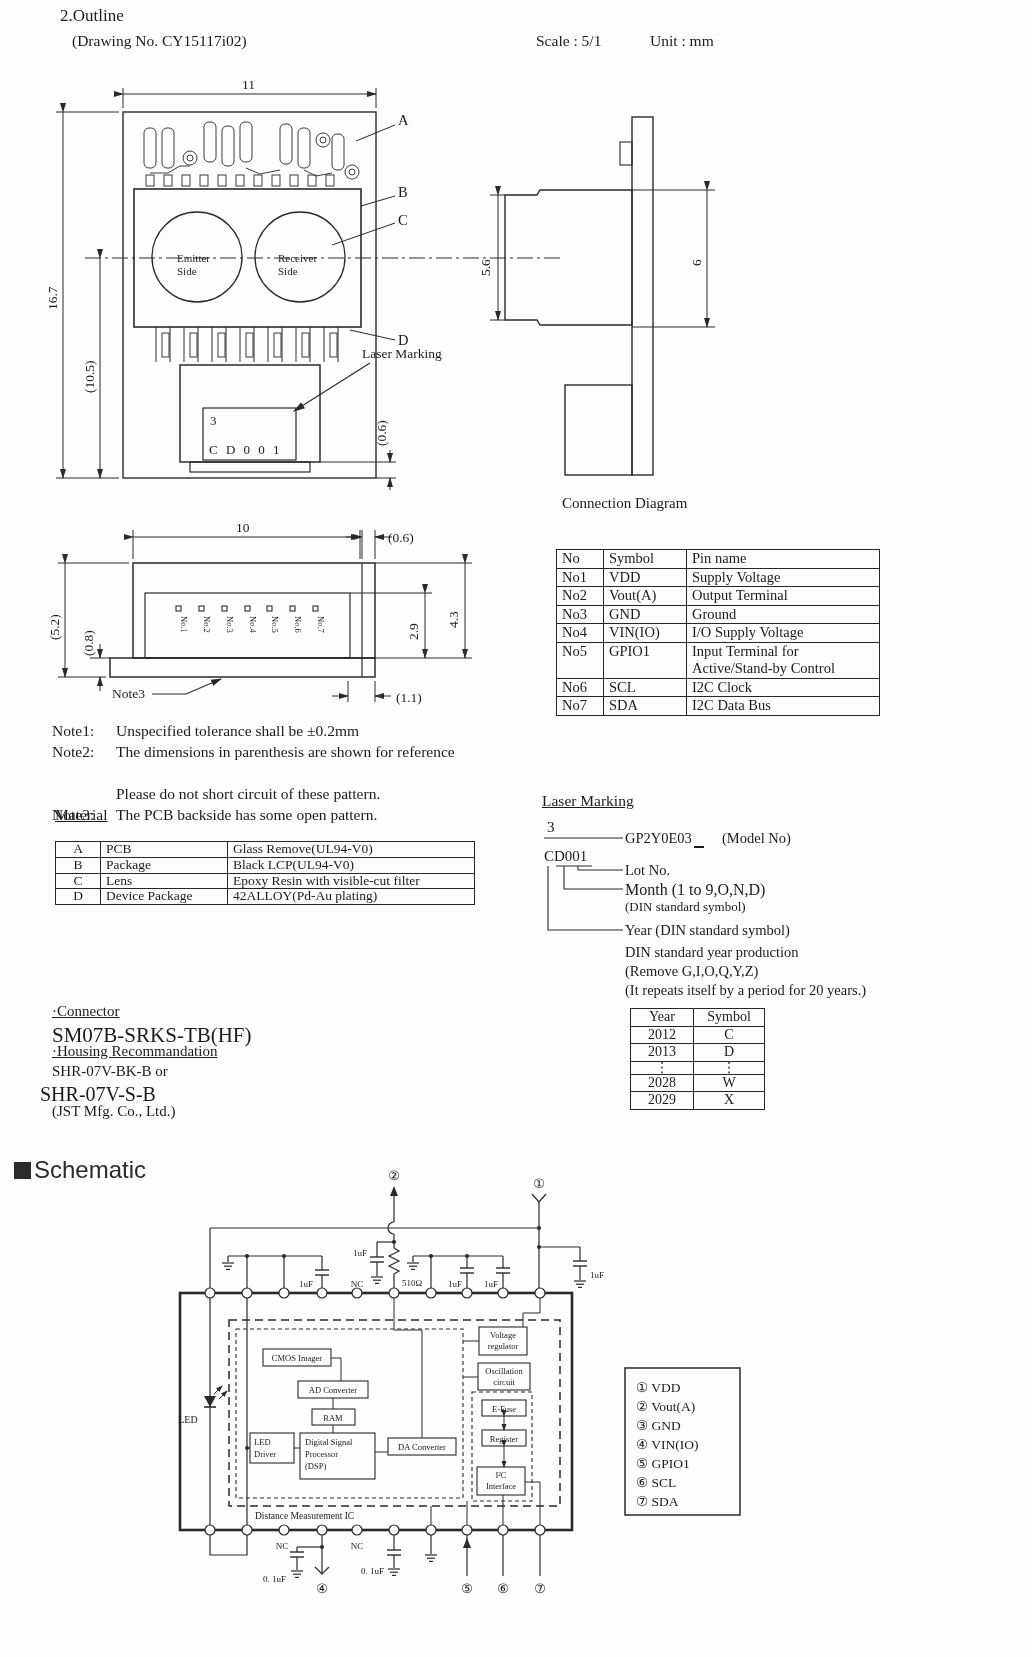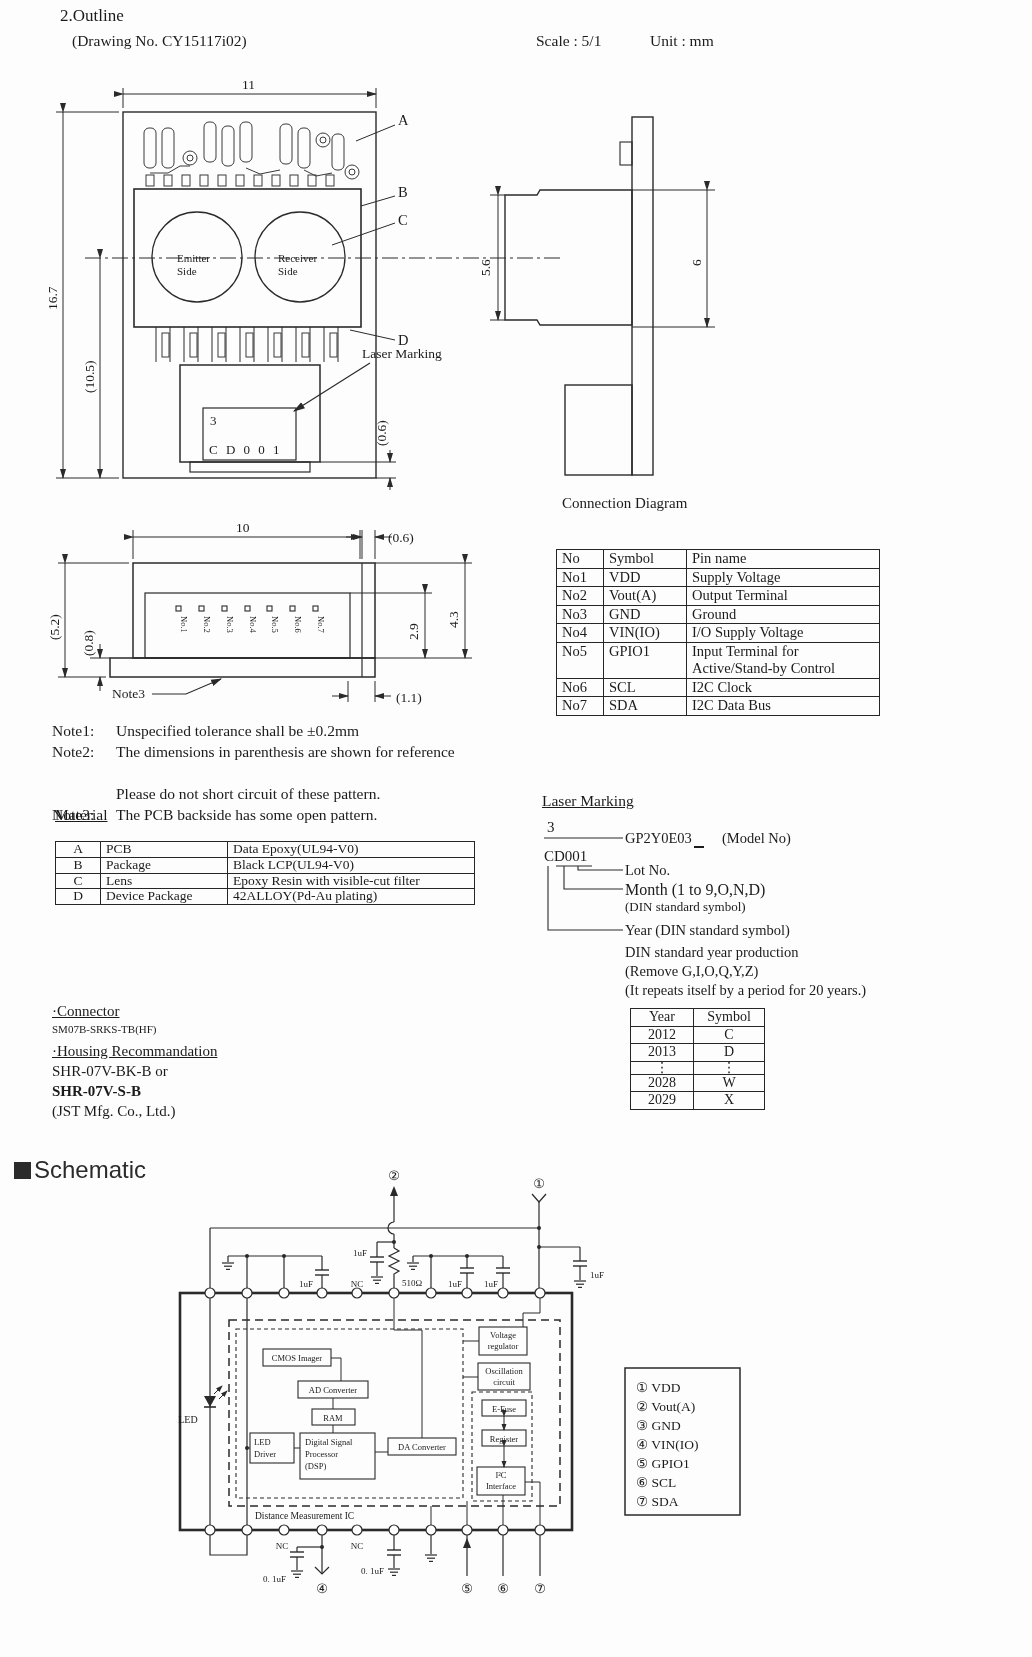--- a/index.html
+++ b/index.html
@@ -292,21 +292,21 @@
   <div class="noterow" style="left:116px;top:785px;">
     <span>Please do not short circuit of these pattern.</span>
     </div>
 
   <div class="t u" style="left:55px;top:806px;font-size:15.5px;">Material</div>
   <table class="mt" style="left:55px;top:841px;">
     <tbody>
         <tr>
           <td style="width:34px;text-align:center;">A</td>
           <td style="width:116px;">PCB</td>
-          <td style="width:236px;">Data Epoxy(UL94-V0)</td>
+          <td style="width:236px;">Glass Remove(UL94-V0)</td>
         </tr>
     <tr>
           <td style="text-align:center;">B</td>
           <td>Package</td>
           <td>Black LCP(UL94-V0)</td>
         </tr>
     <tr>
           <td style="text-align:center;">C</td>
           <td>Lens</td>
           <td>Epoxy Resin with visible-cut filter</td>
@@ -362,24 +362,24 @@
           <td>W</td>
         </tr>
     <tr>
           <td>2029</td>
           <td>X</td>
         </tr>
   </tbody>
     </table>
 
   <div class="t u" style="left:52px;top:1003px;font-size:15px;">·Connector</div>
-  <div class="t" style="left:52px;top:1023px;font-size:11px;text-align:center;">SM07B-SRKS-TB(HF)</div>
+  <div class="t" style="left:52px;top:1023px;font-size:21px;text-align:center;">SM07B-SRKS-TB(HF)</div>
   <div class="t u" style="left:52px;top:1043px;font-size:15px;">·Housing Recommandation</div>
   <div class="t" style="left:52px;top:1063px;font-size:15px;">SHR-07V-BK-B or</div>
-  <div class="t" style="left:52px;top:1083px;font-size:15px;font-weight:bold;">SHR-07V-S-B</div>
+  <div class="t" style="left:40px;top:1083px;font-size:20px;">SHR-07V-S-B</div>
   <div class="t" style="left:52px;top:1103px;font-size:15px;">(JST Mfg. Co., Ltd.)</div>
 
   <div class="schem-h">
     <span class="sq"></span>
     <span>Schematic</span>
   </div>
 
   <svg style="left:160px;top:1130px;" width="640" height="480" viewBox="0 0 640 480">
     <defs>
       <marker id="ah2" markerWidth="8" markerHeight="8" refX="6" refY="3" orient="auto">

